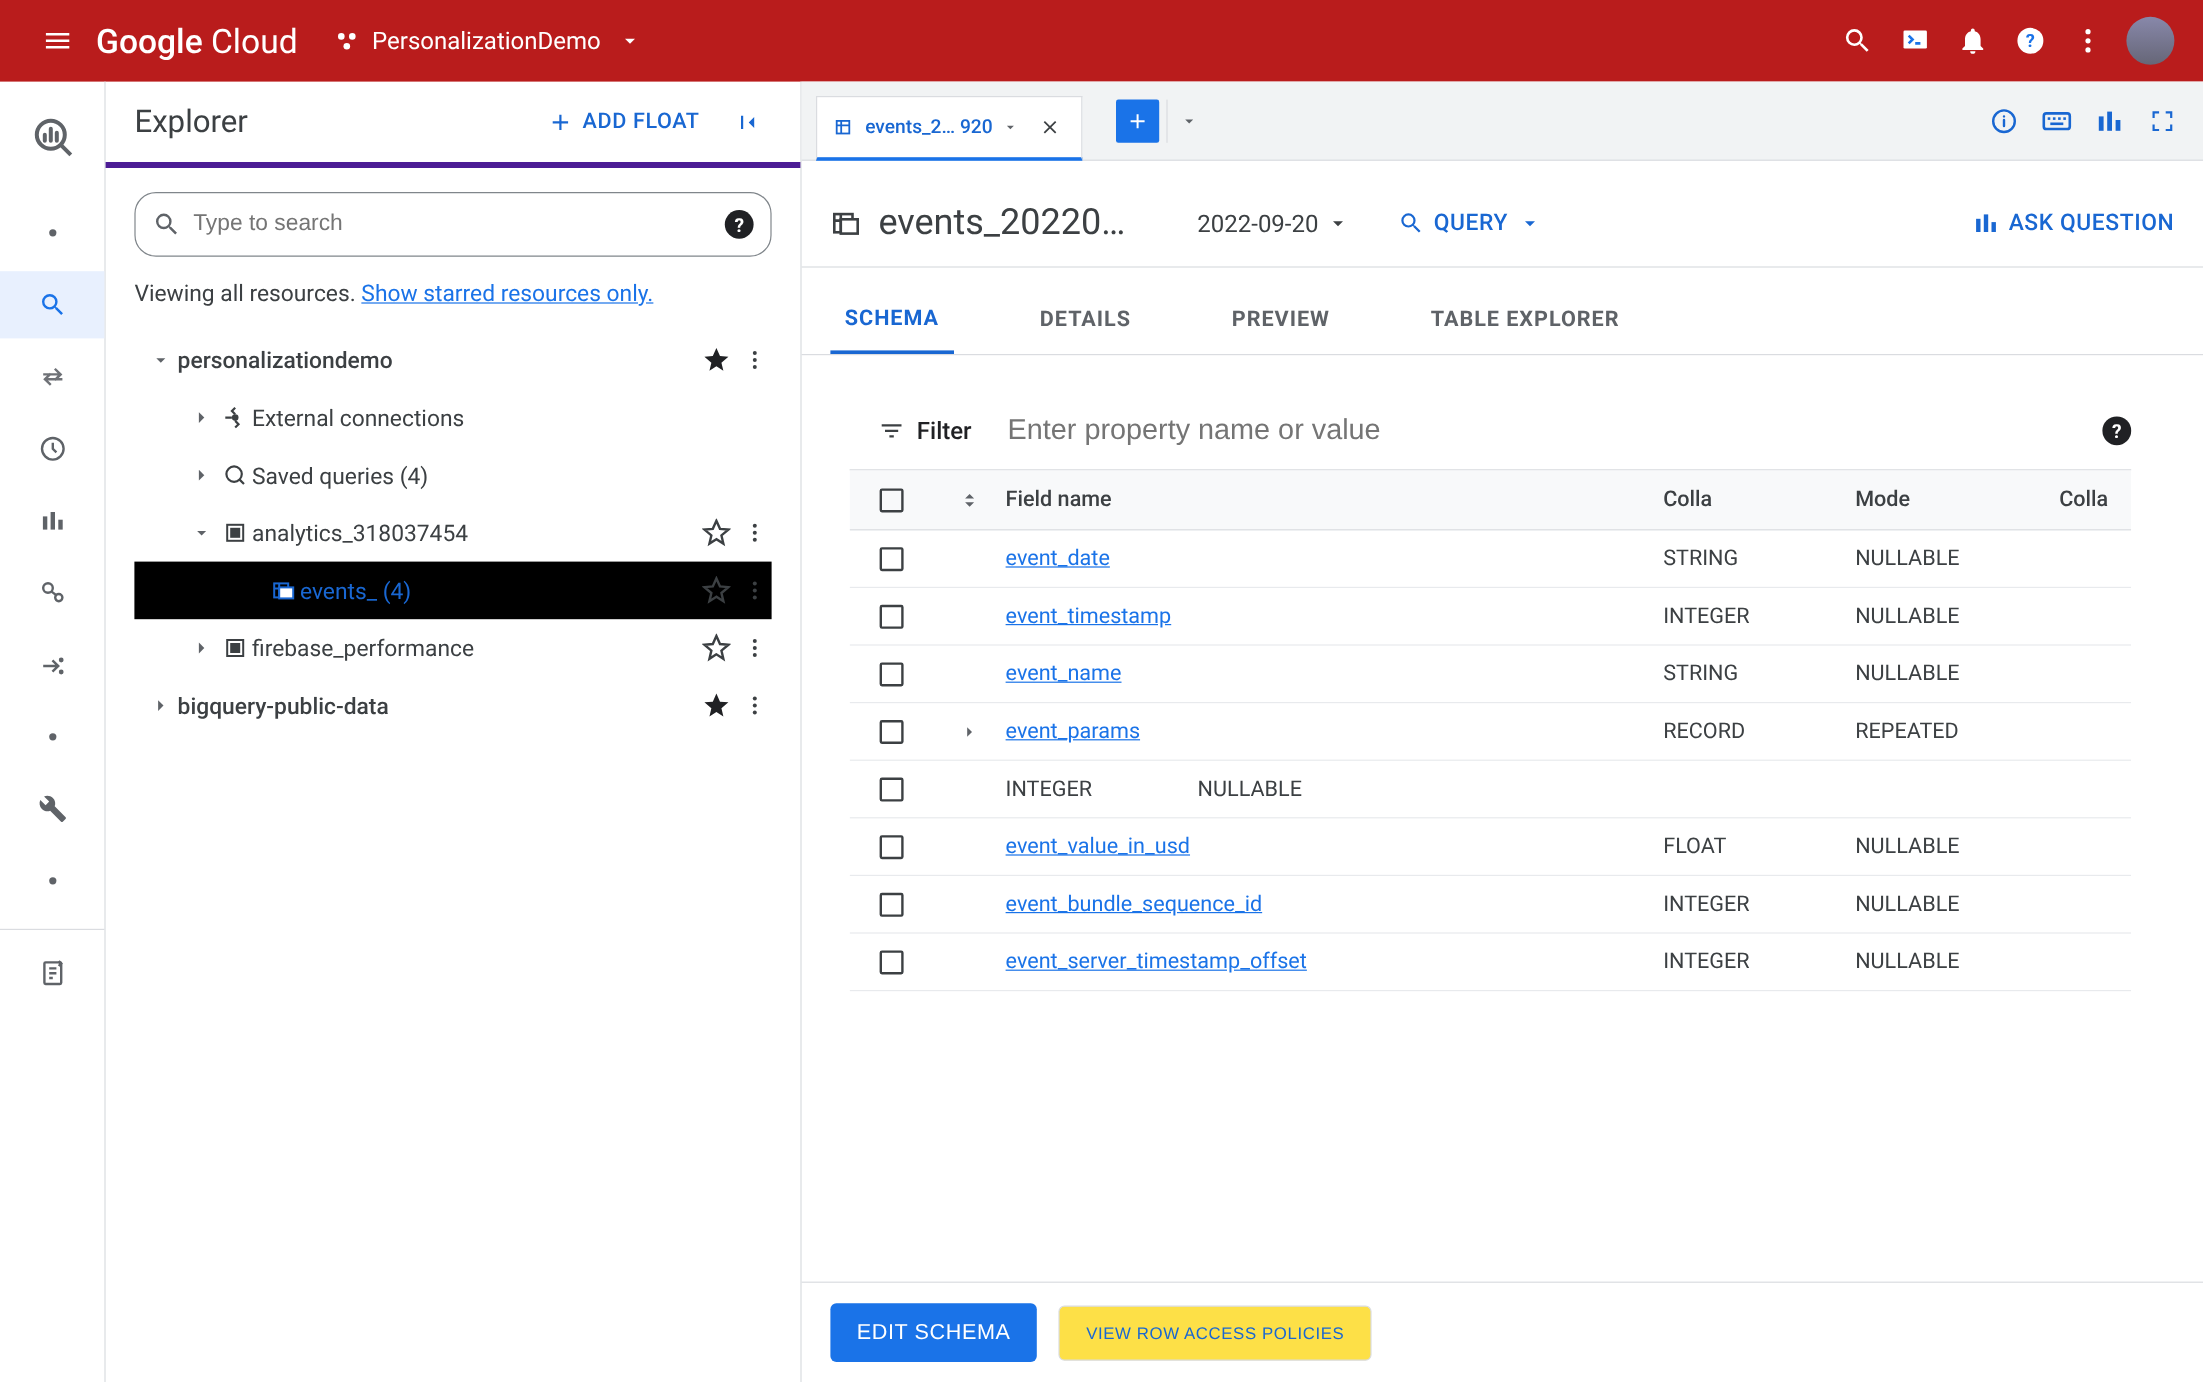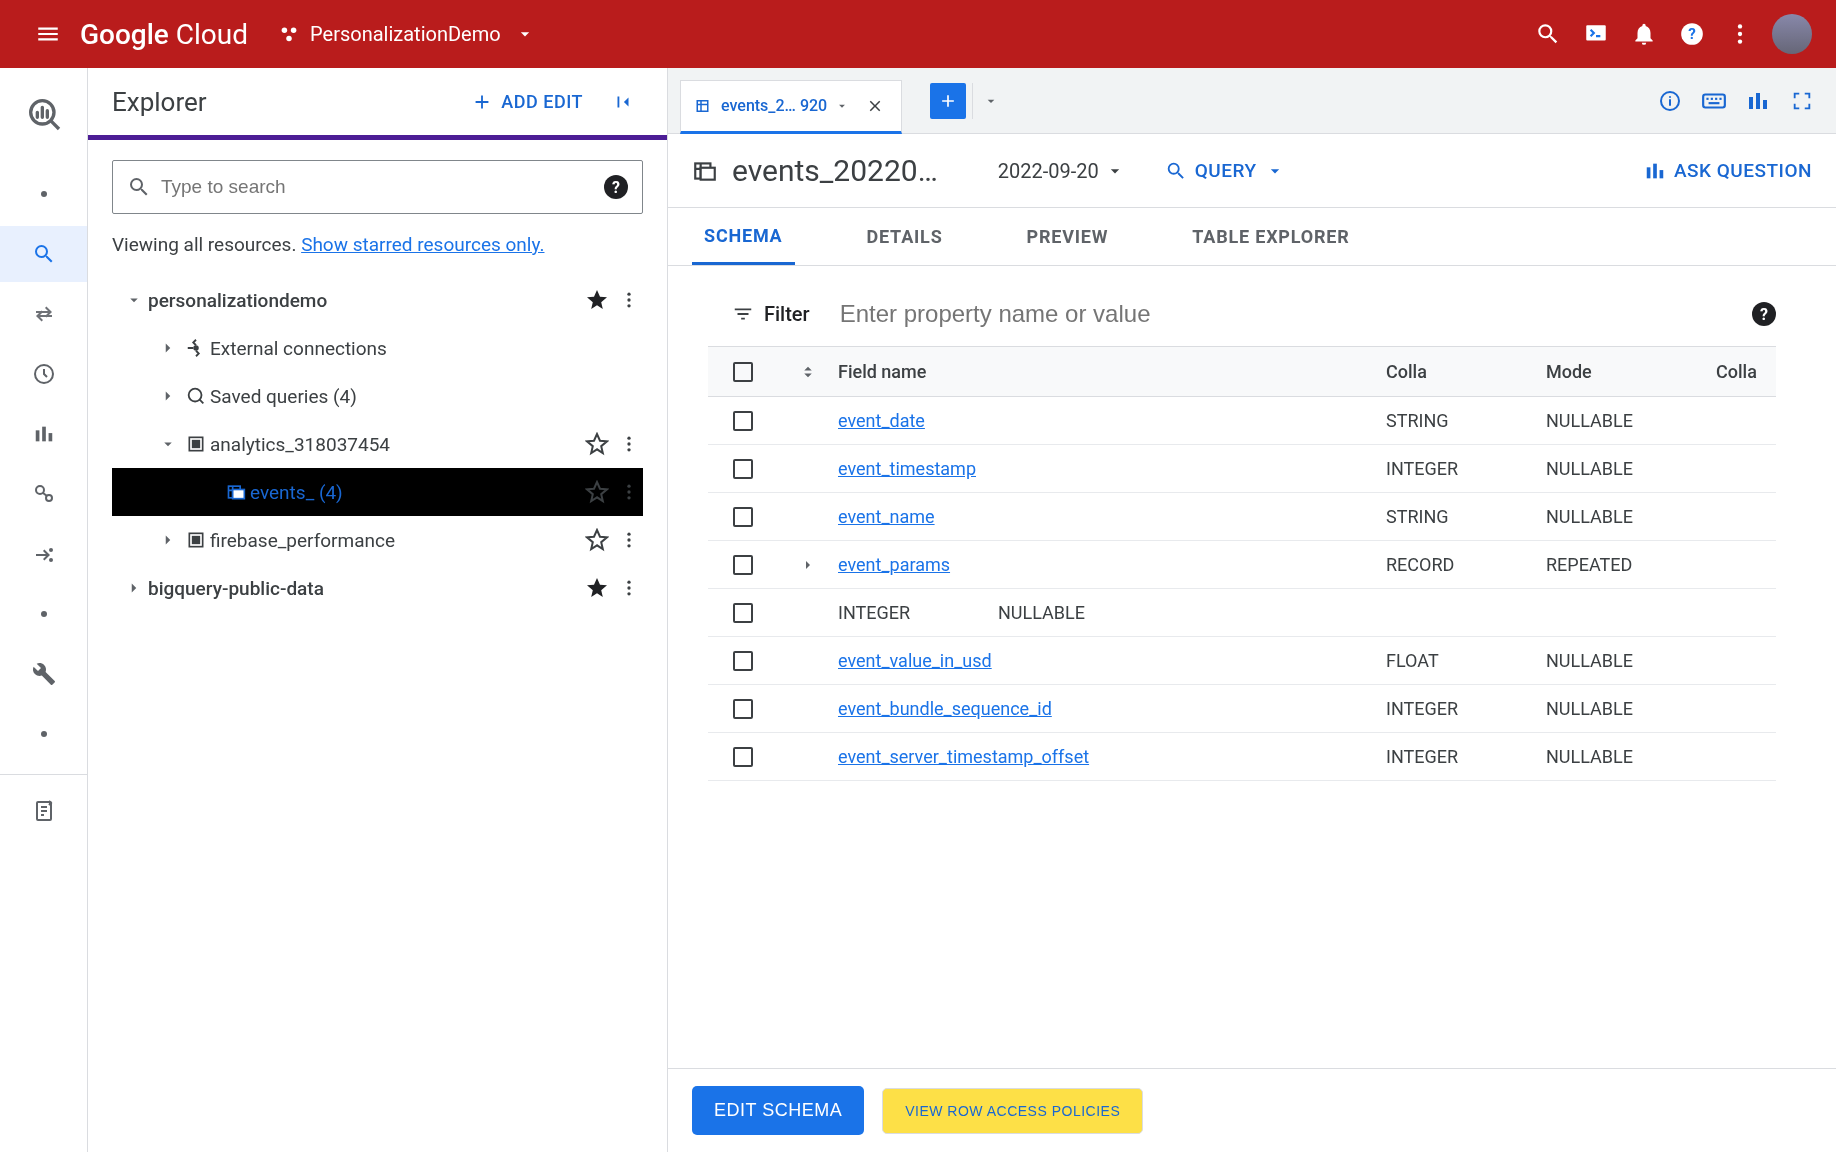--- a/index.html
+++ b/index.html
@@ -25,38 +25,38 @@
 .leftnav .dot { width:6px; height:6px; border-radius:50%; background:#5f6368;}
 .leftnav .sep { border-top:1px solid #dadce0; width:100%; margin:8px 0;}
 
 
 .explorer { width: 580px; border-right: 1px solid #dadce0; display: flex; flex-direction: column; }
 .explorer .exp-head { height: 72px; display: flex; align-items: center; padding: 0 24px; border-bottom:5px solid #4c1d95;}
 .explorer .exp-head h2 { font-size: 26px; font-weight: 400; color: #3c4043; flex:1;}
 .explorer .add-data { color: #1967d2; font-weight: 500; font-size: 18px; display:flex; align-items:center; cursor:pointer; letter-spacing: 0.5px;}
 .explorer .collapse-btn { width:40px; height:40px; display:flex; align-items:center; justify-content:center; cursor:pointer; color:#1967d2; margin-left:20px;}
 .explorer .exp-body { padding: 20px 24px 0 24px; overflow-y:auto; flex:1;}
-.searchbox { height: 54px; border: 1px solid #80868b; border-radius: 2px; display:flex; align-items:center; padding:0 14px;}
+.searchbox { height: 54px; border: 1px solid #80868b; border-radius: 18px; display:flex; align-items:center; padding:0 14px;}
 .searchbox input { border:none; outline:none; flex:1; font-size:19px; color:#5f6368;}
 .viewing { margin-top: 16px; font-size: 19px; color:#3c4043; line-height:1.6;}
 .viewing a { color:#1a73e8; text-decoration: underline; cursor:pointer;}
 .tree { margin-top: 16px;}
 .tree-row { display:flex; align-items:center; height:48px; padding-left: 8px; cursor:pointer;}
 .tree-row.selected { background:#000000;}
 .tree-row .expander { width:28px; display:flex; align-items:center; justify-content:center; color:#5f6368;}
 .tree-row .ticon2 { width:28px; display:flex; align-items:center; justify-content:center; color:#3c4043;}
 .tree-row .label { flex:1; font-size:19px; color:#3c4043; overflow:hidden; white-space:nowrap; text-overflow:ellipsis;}
 .tree-row .label.bold { font-weight:500;}
 .tree-row .star { width:36px; display:flex; align-items:center; justify-content:center; cursor:pointer;}
 .tree-row .menu3 { width:28px; display:flex; align-items:center; justify-content:center; cursor:pointer; color:#3c4043;}
 .indent1 { padding-left: 42px;}
 .indent3 { padding-left: 110px;}
 
 
-.content { flex:1; display:flex; flex-direction:column; min-width:0;}
+.content { flex:1; display:flex; flex-direction:column; min-width:0;gap:15px;}
 .tabbar { height: 66px; background:#f1f3f4; border-bottom:1px solid #dadce0; display:flex; align-items:center; padding:0 12px;}
 .tab { background:#fff; border:1px solid #dadce0; border-bottom:3px solid #1a73e8; height:54px; display:flex; align-items:center; padding:0 14px; margin-right:8px; cursor:pointer; margin-top:12px;}
 .tab .tlabel { color:#1967d2; font-weight:500; font-size:16px; margin:0 8px;}
 .tab .close { color:#3c4043; cursor:pointer; width:24px; height:24px; display:flex; align-items:center; justify-content:center;}
 .newtab { width:36px; height:36px; background:#1a73e8; color:#fff; display:flex; align-items:center; justify-content:center; cursor:pointer; border-radius:2px; margin-left:20px;}
 .drop { width:36px; height:36px; display:flex; align-items:center; justify-content:center; cursor:pointer; color:#5f6368; border-left:1px solid #dadce0; margin-left:6px;}
 .tabbar .spacer { flex:1;}
 .tabbar .ricon { width:44px; height:44px; display:flex; align-items:center; justify-content:center; cursor:pointer; color:#1967d2;}
 
 .titlebar { height: 74px; display:flex; align-items:center; padding:0 24px; border-bottom:1px solid #dadce0;}
@@ -223,21 +223,21 @@
     </div>
   </div>
 
   <div class="explorer">
     <div class="exp-head">
       <h2>Explorer</h2>
       <div class="add-data">
         <svg width="22" height="22" viewBox="0 0 24 24" fill="#1967d2" style="margin-right:8px;">
             <path d="M19 13h-6v6h-2v-6H5v-2h6V5h2v6h6z"></path>
           </svg>
-        <span>ADD EDIT</span>
+        <span>ADD FLOAT</span>
       </div>
       <div class="collapse-btn">
         <svg width="22" height="22" viewBox="0 0 24 24" fill="#1967d2">
             <path d="M6 6v12h2V6zM18 7l-5 5 5 5z"></path>
           </svg>
       </div>
     </div>
     <div class="exp-body">
       <div class="searchbox">
         <svg width="24" height="24" viewBox="0 0 24 24" fill="#5f6368" style="margin-right:10px;">

